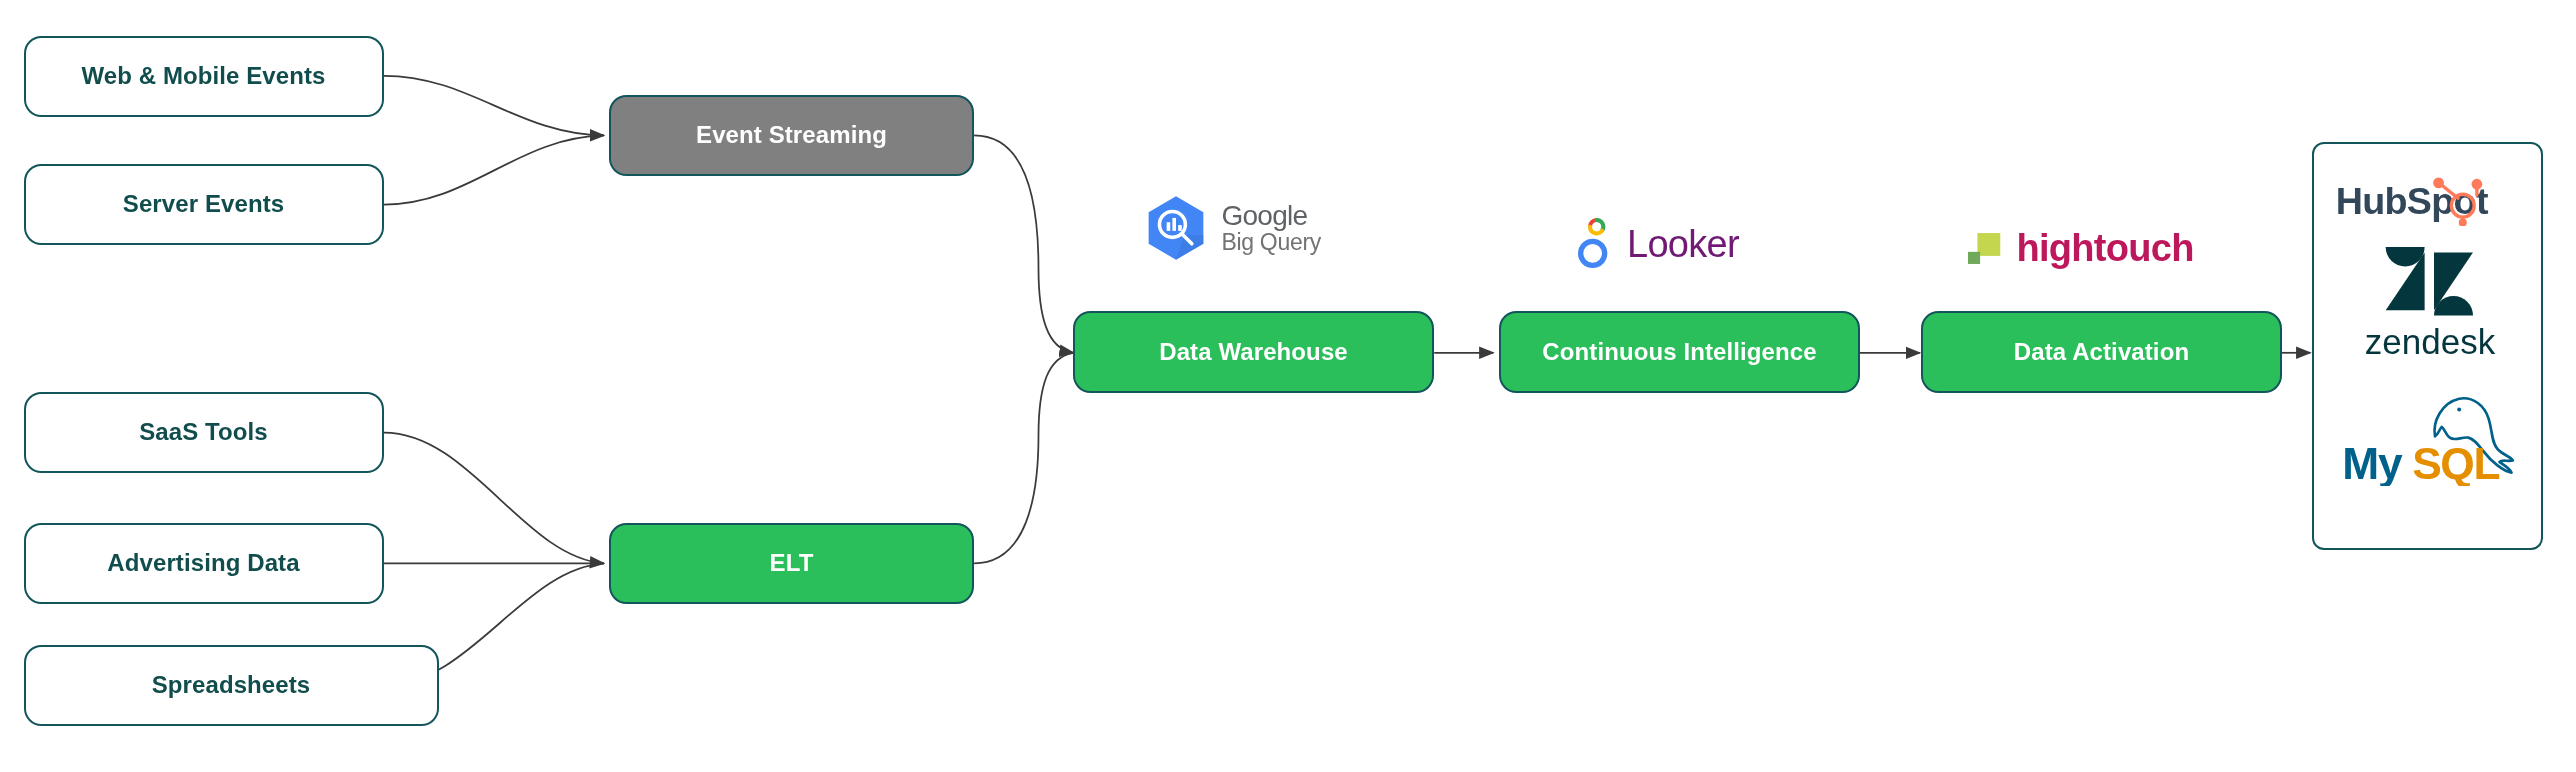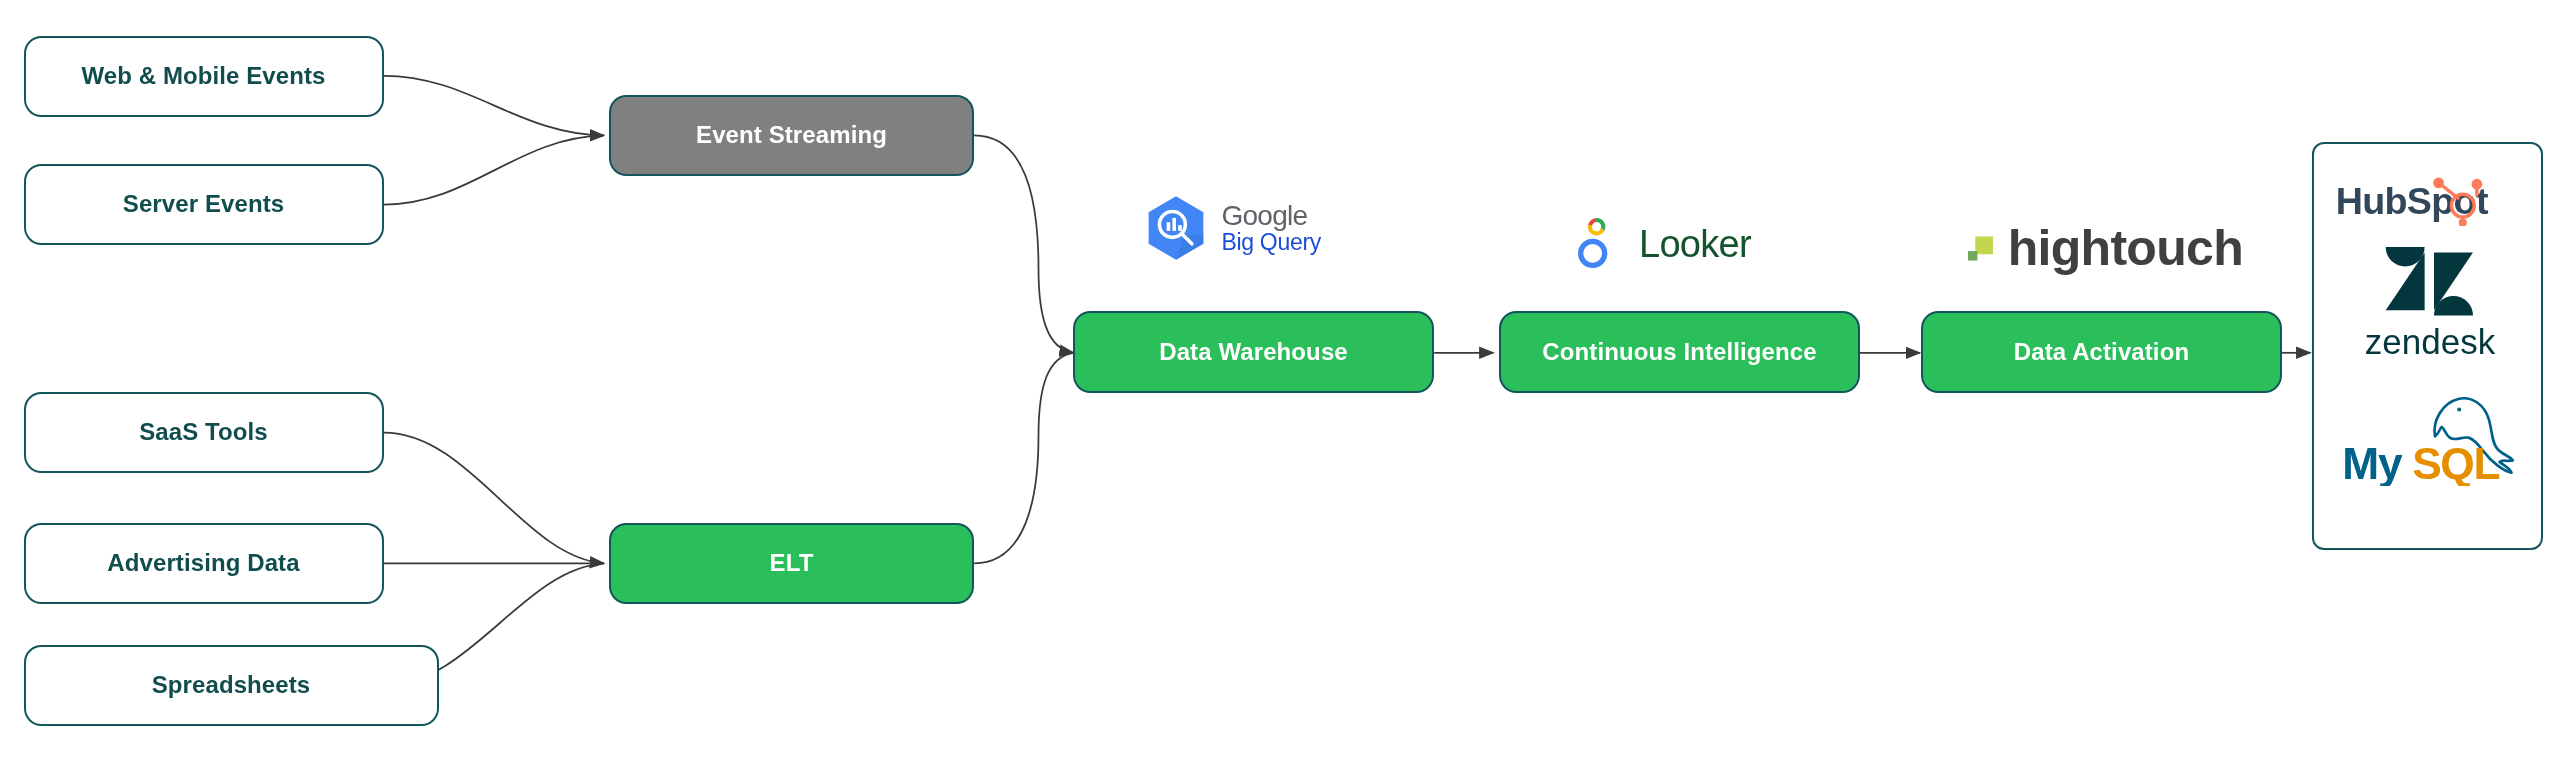--- a/index.html
+++ b/index.html
@@ -161,42 +161,42 @@
         <line x1="58" y1="58" x2="72" y2="72" stroke-linecap="round"></line>
       </g>
       <g fill="#ffffff">
         <rect x="37" y="42" width="5" height="12"></rect>
         <rect x="45" y="36" width="5" height="18"></rect>
         <rect x="53" y="46" width="5" height="8"></rect>
       </g>
     </svg>
     <div style="display:flex; flex-direction:column; justify-content:center; margin-left:9.4px;">
       <span class="logo-text" style="color:#5F6368; font-size:28px; letter-spacing:-0.7px; line-height:1.02;">Google</span>
-      <span class="logo-text" style="color:#1d4ed8; font-size:23px; letter-spacing:-0.3px; line-height:1.05;">Big Query</span>
+      <span class="logo-text" style="color:#737373; font-size:23px; letter-spacing:-0.3px; line-height:1.05;">Big Query</span>
     </div>
   </div>
 
   <div class="logo" style="left:1575px; top:213px; width:215px; height:62px;">
     <svg width="42" height="56" viewBox="0 0 62 84" xmlns="http://www.w3.org/2000/svg">
       <g fill="none" stroke-width="6">
         <path d="M 22 16 a 10 10 0 0 1 10 -10" stroke="#EA4335" stroke-linecap="round"></path>
         <path d="M 32 6 a 10 10 0 0 1 8 16" stroke="#34A853" stroke-linecap="round"></path>
         <path d="M 40 22 a 10 10 0 0 1 -18 -6" stroke="#FBBC05" stroke-linecap="round"></path>
       </g>
       <circle cx="26" cy="56" r="18" fill="none" stroke="#4285F4" stroke-width="8"></circle>
     </svg>
-    <span class="logo-text" style="color:#14532d; font-size:38px; letter-spacing:-0.7px; margin-left:22px; align-self:center;">Looker</span>
+    <span class="logo-text" style="color:#701a75; font-size:38px; letter-spacing:-0.7px; margin-left:10px; align-self:center;">Looker</span>
   </div>
 
   <div class="logo" style="left:1968px; top:221px; width:275px; height:54px;">
     <svg width="39" height="39" viewBox="0 0 58 58" xmlns="http://www.w3.org/2000/svg">
       <rect x="14" y="6" width="34" height="34" fill="#C4D64E"></rect>
       <rect x="0" y="34" width="18" height="18" fill="#6FA95C"></rect>
     </svg>
-    <span class="logo-text" style="color:#404040; font-size:50px; font-weight:bold; letter-spacing:-0.7px; margin-left:9.4px; align-self:center;">hightouch</span>
+    <span class="logo-text" style="color:#be185d; font-size:38px; font-weight:bold; letter-spacing:-0.7px; margin-left:9.4px; align-self:center;">hightouch</span>
   </div>
 
   <div class="dest-box" style="left:2312px; top:142px; width:231px; height:408px;">
 
     <div class="logo" style="left:19px; top:32px; width:195px; height:50px;">
       <svg width="195" height="50" viewBox="0 0 290 74" xmlns="http://www.w3.org/2000/svg">
         <text x="4" y="56" font-family="Liberation Sans, sans-serif" font-size="56" font-weight="bold" fill="#33475B" letter-spacing="-1">HubSpot</text>
         <g stroke="#FF7A59" stroke-width="5" fill="#FF7A59">
           <circle cx="193" cy="44" r="17" fill="none"></circle>
           <line x1="160" y1="12" x2="186" y2="33" stroke-linecap="round"></line>

